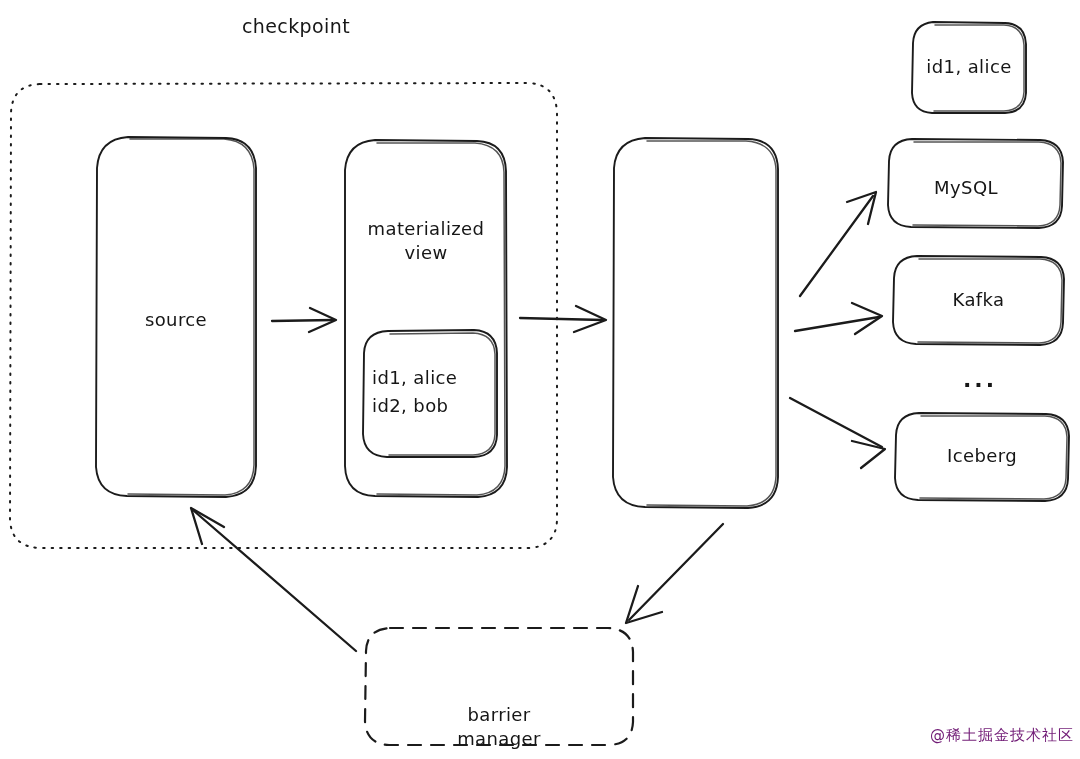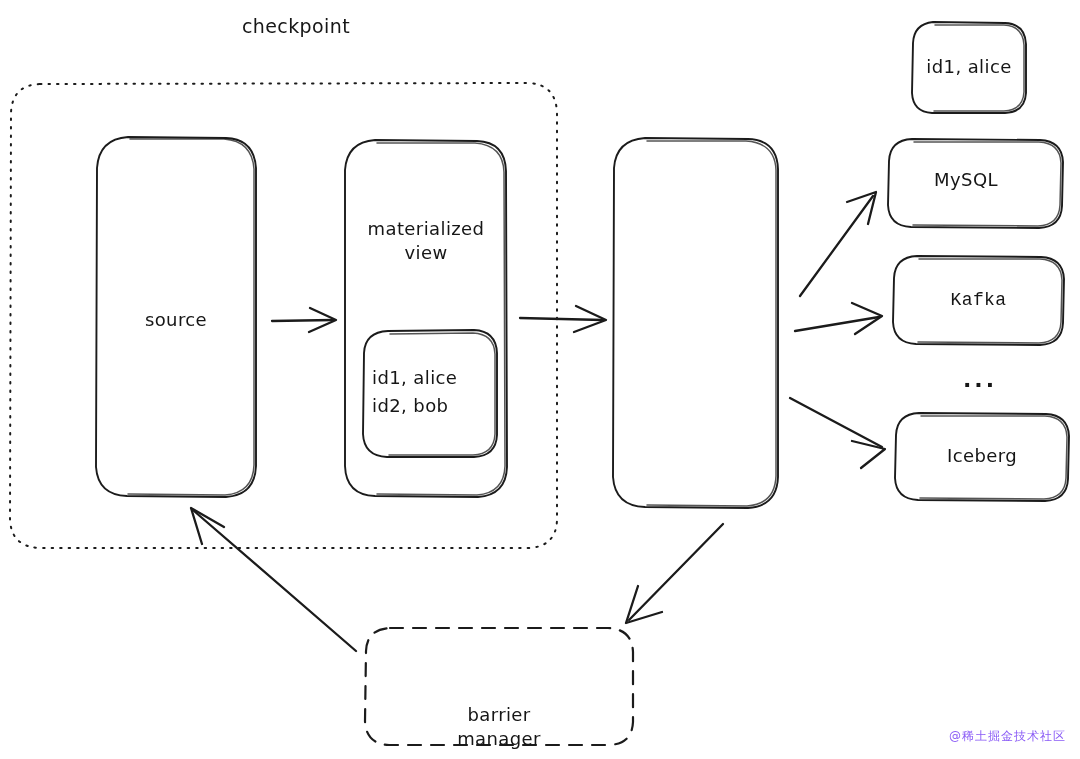--- a/index.html
+++ b/index.html
@@ -73,24 +73,24 @@
     text-align: left;
     line-height: 1.55;
   }
   .ellipsis {
     font-size: 22px;
     font-weight: 700;
     letter-spacing: 3px;
   }
   .watermark {
     position: absolute;
-    right: 14px;
+    right: 6px;
     bottom: 14px;
-    font-size: 12px;
-    color: #8b5cf6;
+    font-size: 15px;
+    color: #701a75;
     letter-spacing: 1px;
     user-select: none;
   }
 </style>
 </head>
 <body>
 
 <div id="diagram-root">
 
   <svg class="layer" viewBox="0 0 1080 759">
@@ -186,23 +186,23 @@
 
   <div class="label lbl-box" style="left:345px; top:197px; width:162px;margin-top:20px;">materialized
 view</div>
 
   <div class="label lbl-rows" style="left:372px; top:364px; width:130px;">id1, alice
 id2, bob</div>
 
 
   <div class="label lbl-box" style="left:912px; top:55px; width:114px;">id1, alice</div>
 
-  <div class="label lbl-box" style="left:888px; top:168px; width:156px;">MySQL</div>
-
-  <div class="label lbl-box" style="left:893px; top:288px; width:171px;font-family:Liberation Mono, monospace;">Kafka</div>
+  <div class="label lbl-box" style="left:888px; top:176px; width:156px;">MySQL</div>
+
+  <div class="label lbl-box" style="left:893px; top:288px; width:171px;">Kafka</div>
 
   <div class="label ellipsis" style="left:930px; top:365px; width:100px;">...</div>
 
   <div class="label lbl-box" style="left:895px; top:444px; width:174px;">Iceberg</div>
 
   <div class="label lbl-box" style="left:365px; top:659px; width:268px;margin-top:44px;">barrier
 manager</div>
 
   <div class="watermark">@稀土掘金技术社区</div>
 

